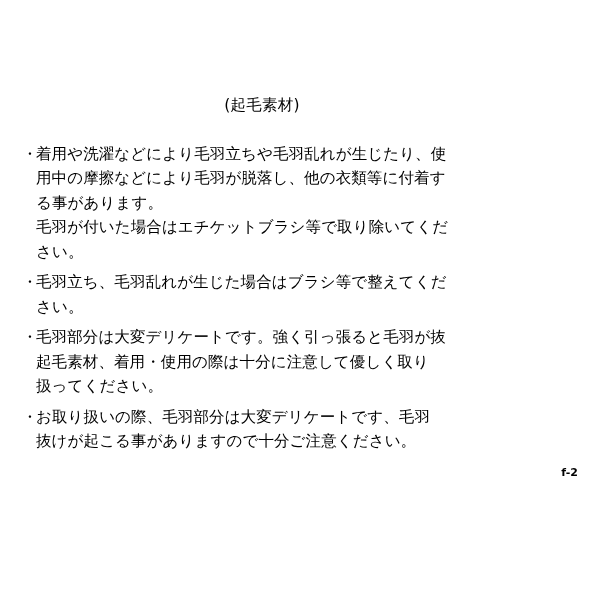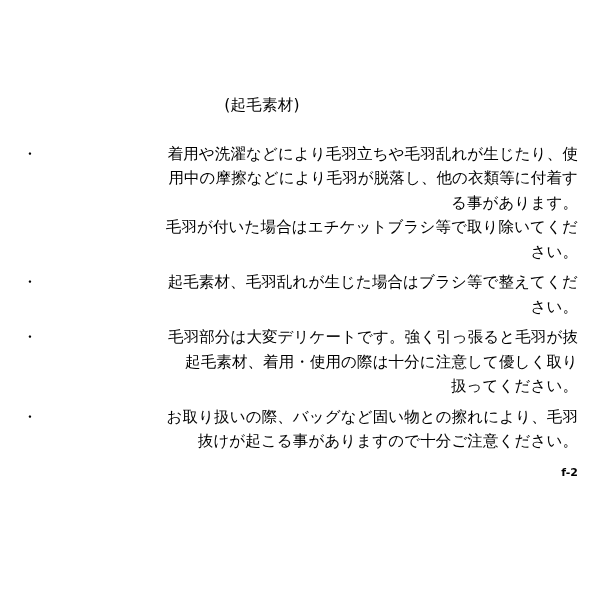--- a/index.html
+++ b/index.html
@@ -47,21 +47,21 @@
     width: 14px;
     font-size: 15.5px;
     line-height: 1.58;
   }
   .care-text {
     flex: 1 1 auto;
     font-size: 15.5px;
     line-height: 1.58;
     letter-spacing: 0.1px;
     white-space: pre-line;
-    text-align: right;
+    text-align: left;
   }
   .code-mark {
     position: absolute;
     top: 466px;
     right: 22px;
     font-size: 11px;
     font-weight: bold;
     line-height: 1.2;
     font-family: "DejaVu Sans", "Liberation Sans", sans-serif;
   }
@@ -79,34 +79,34 @@
       <span class="bullet">・</span>
       <span class="care-text">着用や洗濯などにより毛羽立ちや毛羽乱れが生じたり、使
 用中の摩擦などにより毛羽が脱落し、他の衣類等に付着す
 る事があります。
 毛羽が付いた場合はエチケットブラシ等で取り除いてくだ
 さい。</span>
     </div>
 
     <div class="care-item">
       <span class="bullet">・</span>
-      <span class="care-text">起毛素材、毛羽乱れが生じた場合はブラシ等で整えてくだ
+      <span class="care-text">毛羽立ち、毛羽乱れが生じた場合はブラシ等で整えてくだ
 さい。</span>
     </div>
 
     <div class="care-item">
       <span class="bullet">・</span>
       <span class="care-text">毛羽部分は大変デリケートです。強く引っ張ると毛羽が抜
 起毛素材、着用・使用の際は十分に注意して優しく取り
 扱ってください。</span>
     </div>
 
     <div class="care-item">
       <span class="bullet">・</span>
-      <span class="care-text">お取り扱いの際、バッグなど固い物との擦れにより、毛羽
+      <span class="care-text">お取り扱いの際、毛羽部分は大変デリケートです、毛羽
 抜けが起こる事がありますので十分ご注意ください。</span>
     </div>
 
   </div>
 
   <div class="code-mark">f-2</div>
 
 </div>
 
 </body></html>

